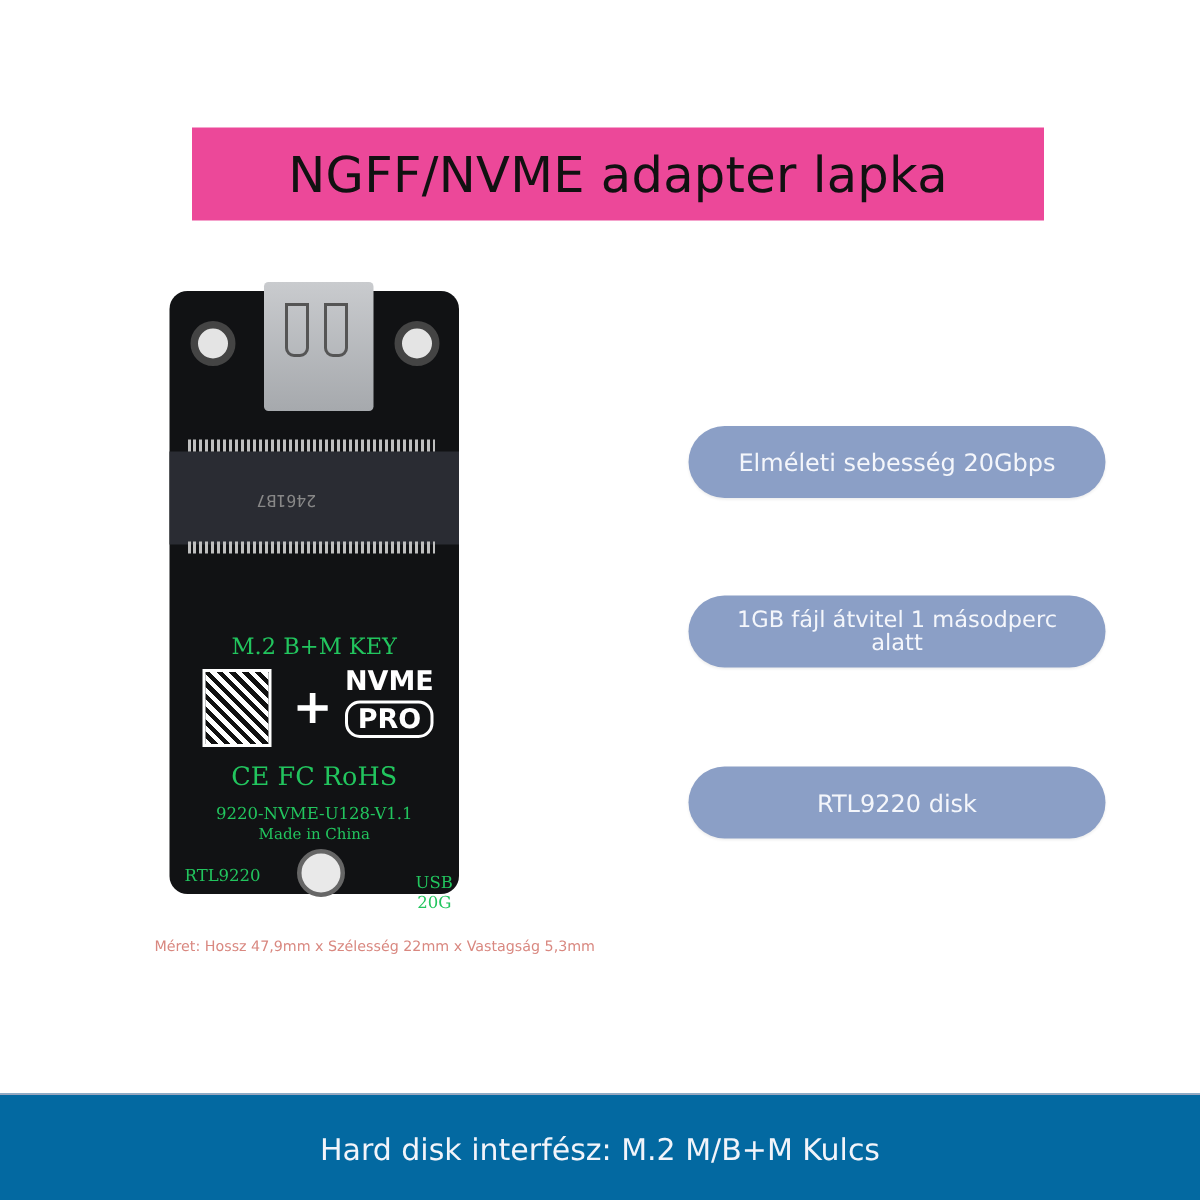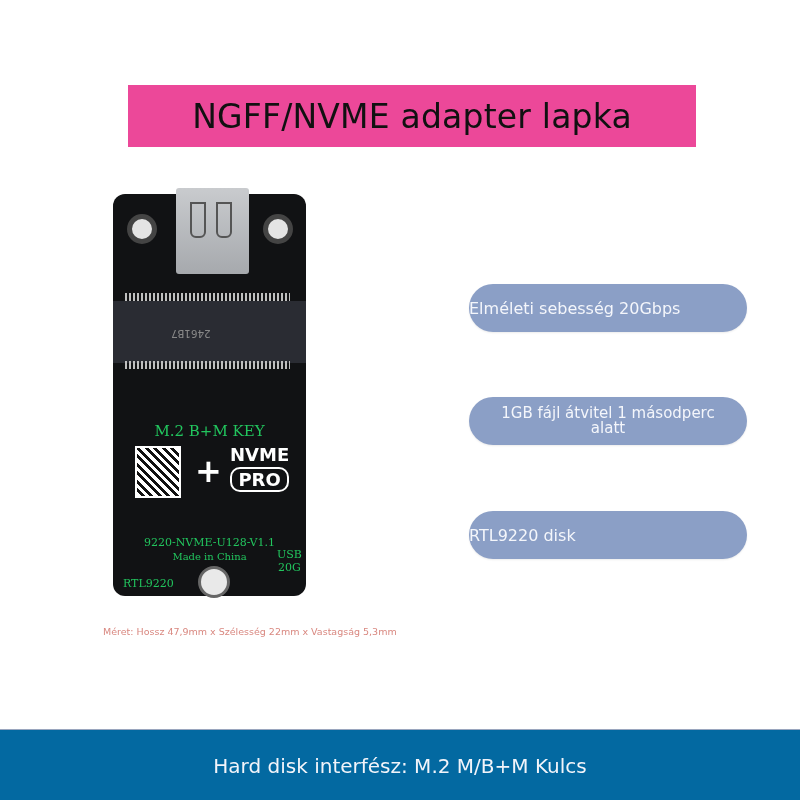--- a/index.html
+++ b/index.html
@@ -1,19 +1,19 @@
 <!DOCTYPE html>
 <html><head>
 <meta charset="utf-8">
 <style>
   html, body { margin:0; padding:0; }
   body { width:800px; height:800px; background:#ffffff; position:relative; overflow:hidden; font-family:"DejaVu Sans", sans-serif; }
   .title-band { position:absolute; left:128px; top:85px; width:568px; height:62px; background:#ec4899; display:flex; align-items:center; justify-content:center; }
   .title { font-size:33px; color:#111; letter-spacing:0.2px; font-family:"DejaVu Sans", sans-serif; }
-  .pill { position:absolute; left:469px; width:278px; background:#8b9fc6; border-radius:26px; color:#f4f6fb; display:flex; align-items:center; text-align:center; box-shadow:0 1px 2px rgba(0,0,0,0.08); }
+  .pill { position:absolute; left:459px; width:278px; background:#8b9fc6; border-radius:26px; color:#f4f6fb; display:flex; align-items:center; justify-content:center; text-align:center; box-shadow:0 1px 2px rgba(0,0,0,0.08); }
   .pill span { font-size:16px; line-height:17px; }
   .pill.small span { font-size:15px; line-height:15px; }
   .dims { position:absolute; left:55px; top:626px; font-size:9.5px; color:#d98880;margin-left:48px; }
   .bottom { position:absolute; left:0; top:729px; width:800px; height:71px; background:#0369a1; border-top:1px solid #9aa6be; display:flex; align-items:center; justify-content:center; }
   .bottom span { font-size:20px; color:#f2f4fa; }
   
   .board { position:absolute; left:113px; top:194px; width:193px; height:402px; background:#111214; border-radius:12px; }
   .usbc { position:absolute; left:63px; top:-6px; width:73px; height:86px; background:linear-gradient(#c9cbce,#a6a9ad); border-radius:3px; }
   .usbc .slot { position:absolute; left:12px; top:14px; width:12px; height:32px; border:2px solid #555; border-radius:0 0 6px 6px; }
   .hole { position:absolute; width:20px; height:20px; border-radius:50%; background:#e4e4e4; border:5px solid #444; }
@@ -46,25 +46,26 @@
     <div class="m2label">2461B7</div>
     <div class="pins" style="top:60px"></div>
   </div>
   <div class="silk" style="top:228px;font-size:15px;">M.2 B+M KEY</div>
   <div class="sata"></div>
   <div class="plus">+</div>
   <div class="nvme">
     <div>NVME</div>
     <div class="pro">PRO</div>
   </div>
+  <div class="silk" style="top:314px;font-size:17px;">CE FC RoHS</div>
   <div class="silk" style="top:342px;font-size:11px;">9220-NVME-U128-V1.1</div>
   <div class="silk" style="top:357px;font-size:10px;">Made in China</div>
   <div class="silk" style="top:383px;left:10px;width:auto;font-size:11px;">RTL9220</div>
   <div class="led"></div>
-  <div class="silk" style="top:354px;left:120px;width:auto;font-size:11px;margin-left:40px;">USB 20G</div>
+  <div class="silk" style="top:388px;left:120px;width:auto;font-size:11px;margin-left:40px;">USB 20G</div>
 </div>
 
 <div class="pill" style="top:284px;height:48px;">
   <span>Elméleti sebesség 20Gbps</span>
 </div>
 <div class="pill small" style="top:397px;height:48px;">
   <span style="padding:0 30px;">1GB fájl átvitel 1 másodperc alatt</span>
 </div>
 <div class="pill" style="top:511px;height:48px;">
   <span>RTL9220 disk</span>

